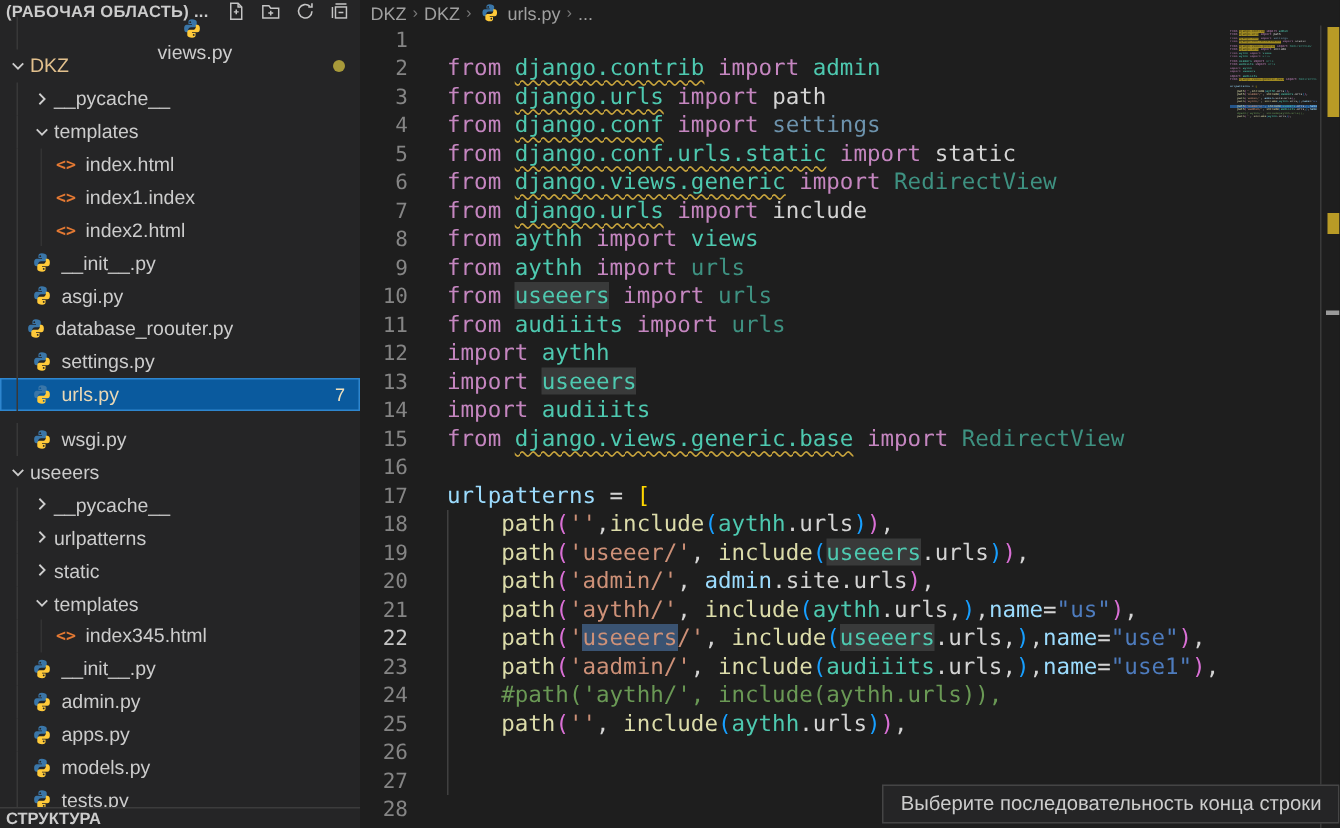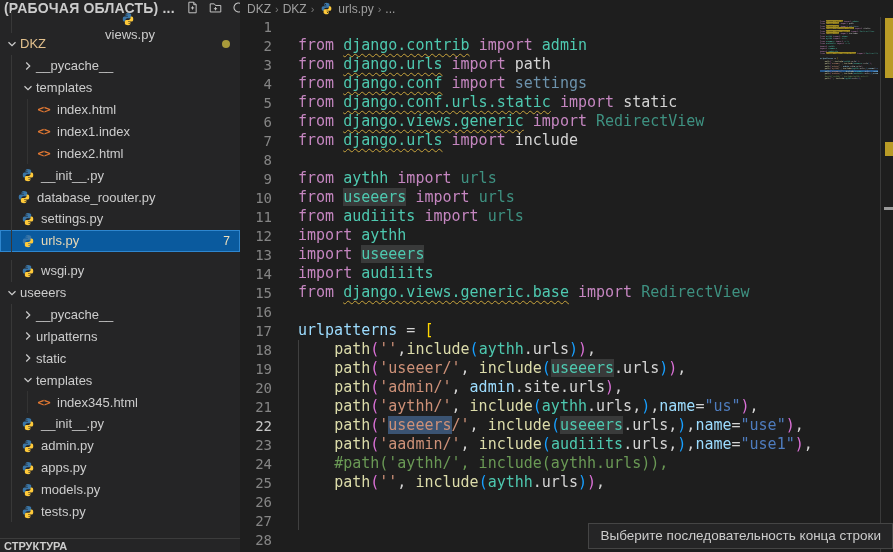--- a/index.html
+++ b/index.html
@@ -4,21 +4,21 @@
 <style>
   * { margin:0; padding:0; box-sizing:border-box; }
   html,body { width:893px; height:552px; overflow:hidden; background:#1e1e1e;
               font-family:"Liberation Sans", sans-serif; }
   #app { position:relative; width:893px; height:552px; background:#1e1e1e; }
 
   
   #sidebar { position:absolute; left:0; top:0; width:240px; height:552px;
              background:#252526; color:#cccccc; overflow:hidden; }
   #explorer-header { height:14px; display:flex; align-items:center; padding:1px 4px 0 4px; }
-  #explorer-title { font-size:14px; font-weight:bold; color:#cccccc; white-space:nowrap;
+  #explorer-title { font-size:11px; font-weight:bold; color:#cccccc; white-space:nowrap;
                     letter-spacing:.2px; }
   #explorer-actions { display:flex; gap:7px; margin-left:10px; }
   #explorer-actions .act { width:16px; height:14px; display:flex; align-items:center;
                            justify-content:center; cursor:pointer; }
   #tree { position:absolute; left:0; top:11px; right:0; }
   .row { height:21.9px; display:flex; align-items:center; font-size:13px; color:#cccccc;
          white-space:nowrap; position:relative; cursor:pointer; }
   .row .chev { width:16px; height:16px; flex:0 0 16px; display:flex; align-items:center;
                justify-content:center; }
   .row .ficon { width:16px; height:16px; flex:0 0 16px; display:flex; align-items:center;
@@ -184,20 +184,29 @@
         </div>
         <div class="row guide1" style="padding-left: 20px;">
           <span class="ficon">
             <svg width="14" height="14" viewBox="0 0 16 16">
   <path fill="#3a76a8" d="M7.9 1C6 1 5.3 1.9 5.3 2.9v1.6H8v.6H3.9C2.8 5.1 2 6 2 8s.8 2.9 1.9 2.9h1.2V9.2c0-1.2 1-2.2 2.2-2.2h2.6c.9 0 1.7-.8 1.7-1.7V2.9C11.6 1.9 9.8 1 7.9 1zM6.7 2.5a.7.7 0 1 1 0 1.4.7.7 0 0 1 0-1.4z"></path>
   <path fill="#ffca3a" d="M8.1 15c1.9 0 2.6-.9 2.6-1.9v-1.6H8v-.6h4.1c1.1 0 1.9-.9 1.9-2.9s-.8-2.9-1.9-2.9h-1.2v1.7c0 1.2-1 2.2-2.2 2.2H6.1c-.9 0-1.7.8-1.7 1.7v2.4C4.4 14.1 6.2 15 8.1 15zm1.2-1.4a.7.7 0 1 1 0-1.4.7.7 0 0 1 0 1.4z"></path>
             </svg>
           </span>
           <span class="lbl">__init__.py</span>
         </div>
+        <div class="row guide1" style="padding-left: 20px;">
+          <span class="ficon">
+            <svg width="14" height="14" viewBox="0 0 16 16">
+  <path fill="#3a76a8" d="M7.9 1C6 1 5.3 1.9 5.3 2.9v1.6H8v.6H3.9C2.8 5.1 2 6 2 8s.8 2.9 1.9 2.9h1.2V9.2c0-1.2 1-2.2 2.2-2.2h2.6c.9 0 1.7-.8 1.7-1.7V2.9C11.6 1.9 9.8 1 7.9 1zM6.7 2.5a.7.7 0 1 1 0 1.4.7.7 0 0 1 0-1.4z"></path>
+  <path fill="#ffca3a" d="M8.1 15c1.9 0 2.6-.9 2.6-1.9v-1.6H8v-.6h4.1c1.1 0 1.9-.9 1.9-2.9s-.8-2.9-1.9-2.9h-1.2v1.7c0 1.2-1 2.2-2.2 2.2H6.1c-.9 0-1.7.8-1.7 1.7v2.4C4.4 14.1 6.2 15 8.1 15zm1.2-1.4a.7.7 0 1 1 0-1.4.7.7 0 0 1 0 1.4z"></path>
+            </svg>
+          </span>
+          <span class="lbl">asgi.py</span>
+        </div>
         <div class="row guide1" style="padding-left: 16px;">
           <span class="ficon">
             <svg width="14" height="14" viewBox="0 0 16 16">
   <path fill="#3a76a8" d="M7.9 1C6 1 5.3 1.9 5.3 2.9v1.6H8v.6H3.9C2.8 5.1 2 6 2 8s.8 2.9 1.9 2.9h1.2V9.2c0-1.2 1-2.2 2.2-2.2h2.6c.9 0 1.7-.8 1.7-1.7V2.9C11.6 1.9 9.8 1 7.9 1zM6.7 2.5a.7.7 0 1 1 0 1.4.7.7 0 0 1 0-1.4z"></path>
   <path fill="#ffca3a" d="M8.1 15c1.9 0 2.6-.9 2.6-1.9v-1.6H8v-.6h4.1c1.1 0 1.9-.9 1.9-2.9s-.8-2.9-1.9-2.9h-1.2v1.7c0 1.2-1 2.2-2.2 2.2H6.1c-.9 0-1.7.8-1.7 1.7v2.4C4.4 14.1 6.2 15 8.1 15zm1.2-1.4a.7.7 0 1 1 0-1.4.7.7 0 0 1 0 1.4z"></path>
             </svg>
           </span>
           <span class="lbl">database_roouter.py</span>
         </div>
         <div class="row guide1" style="padding-left: 20px;">
@@ -363,20 +372,21 @@
         <div class="cl">
           <span class="ln">6</span>
           <pre><span class="tk-kw">from </span><span class="tk-mod sq">django.views.generic</span><span class="tk-txt"> </span><span class="tk-kw">import</span><span class="tk-txt"> </span><span class="tk-dimmod">RedirectView</span></pre>
         </div>
         <div class="cl">
           <span class="ln">7</span>
           <pre><span class="tk-kw">from </span><span class="tk-mod sq">django.urls</span><span class="tk-txt"> </span><span class="tk-kw">import</span><span class="tk-txt"> </span><span class="tk-txt">include</span></pre>
         </div>
         <div class="cl">
           <span class="ln">8</span>
+          <pre><span class="tk-kw">from </span><span class="tk-mod">aythh</span><span class="tk-txt"> </span><span class="tk-kw">import</span><span class="tk-txt"> </span><span class="tk-mod">views</span></pre>
         </div>
         <div class="cl">
           <span class="ln">9</span>
           <pre><span class="tk-kw">from </span><span class="tk-mod">aythh</span><span class="tk-txt"> </span><span class="tk-kw">import</span><span class="tk-txt"> </span><span class="tk-dimmod">urls</span></pre>
         </div>
         <div class="cl">
           <span class="ln">10</span>
           <pre><span class="tk-kw">from </span><span class="tk-mod hl-occ">useeers</span><span class="tk-txt"> </span><span class="tk-kw">import</span><span class="tk-txt"> </span><span class="tk-dimmod">urls</span></pre>
         </div>
         <div class="cl">

